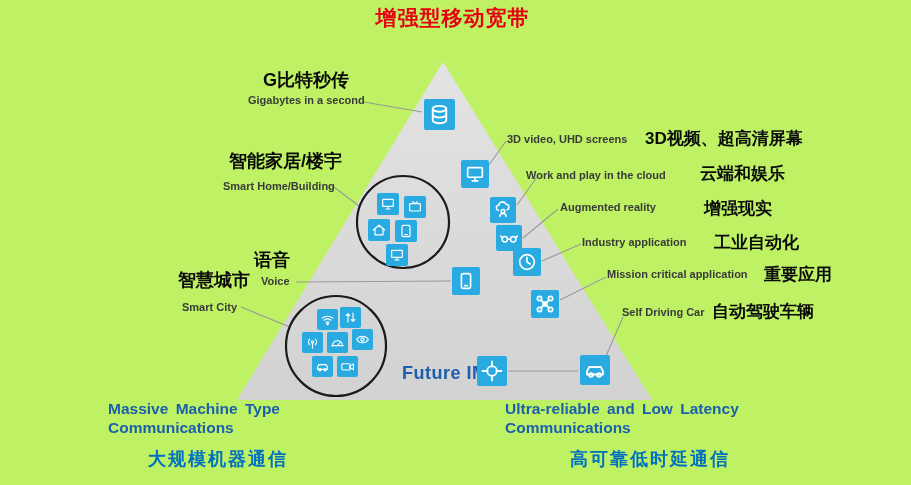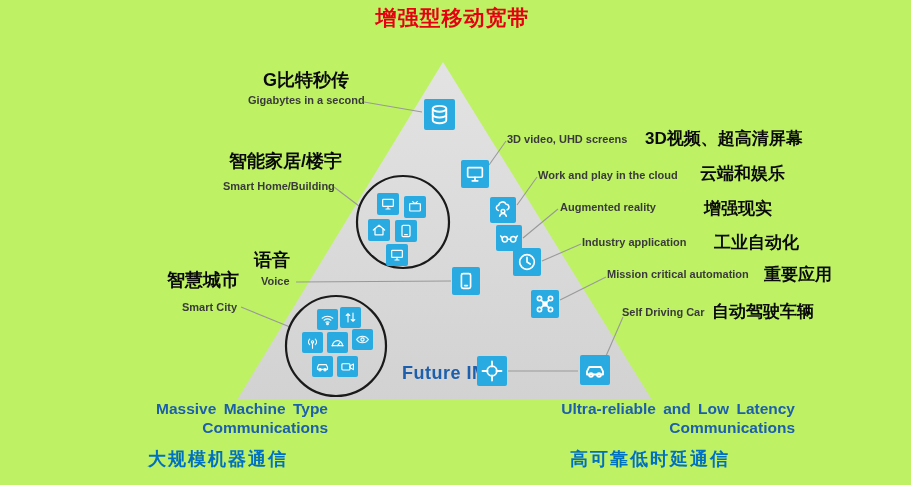--- a/index.html
+++ b/index.html
@@ -8,21 +8,21 @@
     font-family:"Liberation Sans","DejaVu Sans",sans-serif;
   }
   .abs{position:absolute;white-space:nowrap;}
   svg.overlay{position:absolute;left:0;top:0;z-index:0;pointer-events:none;}
   .zh-red{color:#e60012;font-weight:bold;font-size:21px;letter-spacing:1px;}
   .en-blue{color:#1c5fac;font-weight:bold;font-size:16px;word-spacing:5px;}
   .zh-black{color:#0a0a0a;font-weight:bold;font-size:17px;z-index:2;}
   .zh-black-lg{color:#0a0a0a;font-weight:bold;font-size:18px;z-index:2;}
   .en-small{color:#3a3a3a;font-weight:bold;font-size:11px;z-index:2;}
   .future{color:#1c5fac;font-weight:bold;font-size:18px;z-index:2;letter-spacing:0.5px;margin-top:45px;}
-  .corner-en{color:#1c5fac;font-weight:bold;font-size:15.5px;text-align:right;line-height:1.25;z-index:2;word-spacing:3px;}
+  .corner-en{color:#1c5fac;font-weight:bold;font-size:15.5px;text-align:left;line-height:1.25;z-index:2;word-spacing:3px;}
   .corner-zh{color:#0070c0;font-weight:bold;font-size:18px;text-align:center;letter-spacing:2px;z-index:2;}
   .icon{
     position:absolute;background:#29abe2;border-radius:2px;z-index:2;
     display:flex;align-items:center;justify-content:center;padding:3px;box-sizing:border-box;
   }
   .icon svg{width:100%;height:100%;display:block;}
 </style>
 </head>
 <body>
 
@@ -57,30 +57,30 @@
 
   <div class="abs zh-black-lg" style="left:263px;top:68px">G比特秒传</div>
   <div class="abs en-small" style="left:248px;top:94px">Gigabytes in a second</div>
 
   <div class="abs zh-black-lg" style="left:229px;top:149px">智能家居/楼宇</div>
   <div class="abs en-small" style="left:223px;top:180px">Smart Home/Building</div>
 
   <div class="abs zh-black-lg" style="left:254px;top:248px">语音</div>
   <div class="abs en-small" style="left:261px;top:275px">Voice</div>
 
-  <div class="abs zh-black-lg" style="left:167px;top:268px">智慧城市</div>
+  <div class="abs zh-black-lg" style="left:178px;top:268px">智慧城市</div>
   <div class="abs en-small" style="left:182px;top:301px">Smart City</div>
 
   <div class="abs future" style="left:402px;top:318px">Future IMT</div>
 
   <div class="abs en-small" style="left:507px;top:133px">3D video, UHD screens</div>
-  <div class="abs en-small" style="left:538px;top:169px">Work and play in the cloud</div>
+  <div class="abs en-small" style="left:526px;top:169px">Work and play in the cloud</div>
   <div class="abs en-small" style="left:560px;top:201px">Augmented reality</div>
   <div class="abs en-small" style="left:582px;top:236px">Industry application</div>
-  <div class="abs en-small" style="left:607px;top:268px">Mission critical  automation</div>
+  <div class="abs en-small" style="left:607px;top:268px">Mission critical  application</div>
   <div class="abs en-small" style="left:622px;top:306px">Self Driving Car</div>
 
   <div class="abs zh-black" style="left:645px;top:127px">3D视频、超高清屏幕</div>
   <div class="abs zh-black" style="left:700px;top:162px">云端和娱乐</div>
   <div class="abs zh-black" style="left:704px;top:197px">增强现实</div>
   <div class="abs zh-black" style="left:714px;top:231px">工业自动化</div>
   <div class="abs zh-black" style="left:764px;top:263px">重要应用</div>
   <div class="abs zh-black" style="left:712px;top:300px">自动驾驶车辆</div>
 
   <div class="abs corner-en" style="left:108px;top:399px;width:220px">

